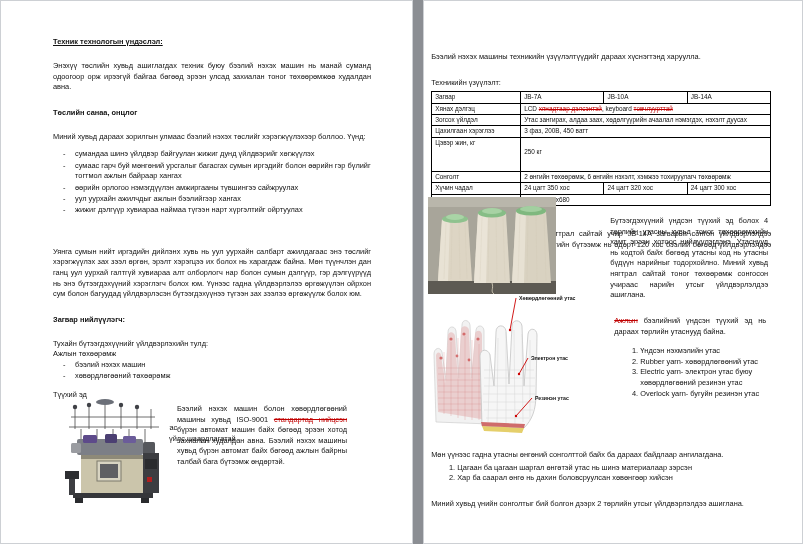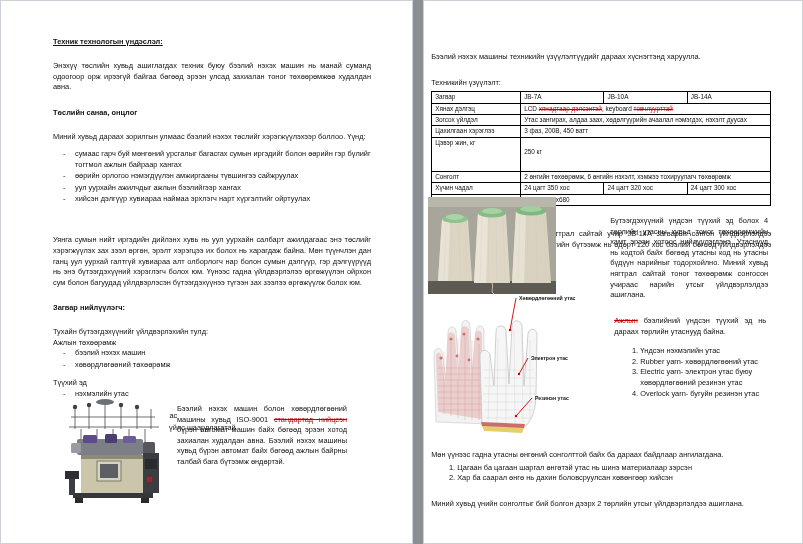--- a/index.html
+++ b/index.html
@@ -68,24 +68,25 @@
 
       <p class="t just">Энэхүү төслийн хувьд ашиглагдах техник буюу бээлий нэхэх машин нь манай суманд одоогоор орж ирээгүй байгаа бөгөөд эрээн улсад захиалан тоног төхөөрөмжөө худалдан авна.</p>
 
       <div class="spacer"></div>
 
       <div class="h-sub">Төслийн санаа, онцлог</div>
 
       <p class="t">Миний хувьд дараах зорилгын улмаас бээлий нэхэх төслийг хэрэгжүүлэхээр боллоо. Үүнд:</p>
 
       <ul class="dash">
+        <li>сумандаа шинэ үйлдвэр байгуулан жижиг дунд үйлдвэрийг хөгжүүлэх</li>
         <li>сумаас гарч буй мөнгөний урсгалыг багасгах сумын иргэдийг болон өөрийн гэр бүлийг тогтмол ажлын байраар хангах</li>
         <li>өөрийн орлогоо нэмэгдүүлэн амжиргааны  түвшингээ сайжруулах</li>
         <li>уул уурхайн ажилчдыг ажлын бээлийгээр хангах</li>
-        <li>хийсэн дэлгүүр хувиараа наймаа эрхлэгч нарт  хүргэлтийг ойртуулах</li>
+        <li>жижиг дэлгүүр хувиараа наймаа түгээн нарт  хүргэлтийг ойртуулах</li>
       </ul>
 
       <div class="spacer"></div>
 
       <p class="t just">Уянга сумын нийт иргэдийн дийлэнх хувь нь уул уурхайн салбарт ажилдагаас энэ төслийг хэрэгжүүлэх зах зээл өргөн, эрэлт хэрэгцээ их болох нь харагдаж байна. Мөн түүнчлэн дан ганц уул уурхай галтгүй хувиараа алт олборлогч нар болон сумын дэлгүүр, гэр дэлгүүрүүд нь энэ бүтээгдэхүүний хэрэглэгч болох юм. Үүнээс гадна үйлдвэрлэлээ өргөжүүлэн ойрхон сум болон багуудад үйлдвэрлэсэн бүтээгдэхүүнээ түгээн зах зээлээ өргөжүүлж болох юм.</p>
 
       <div class="spacer"></div>
 
       <div class="h-sub">Загвар нийлүүлэгч:</div>
 

